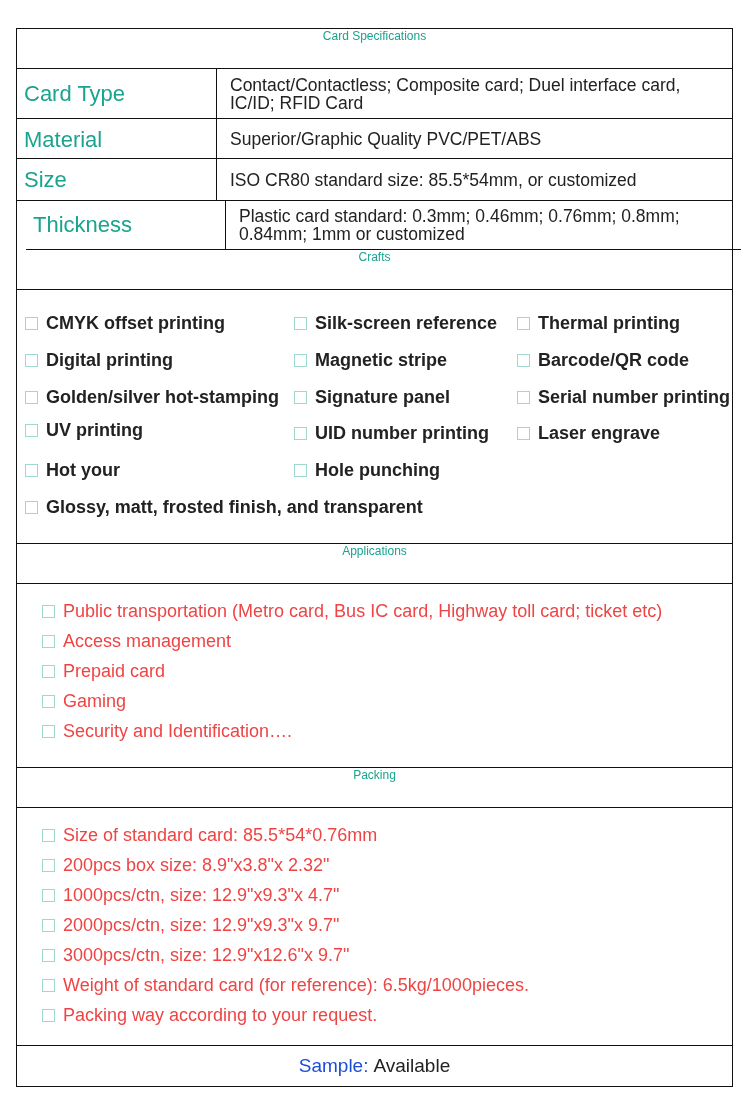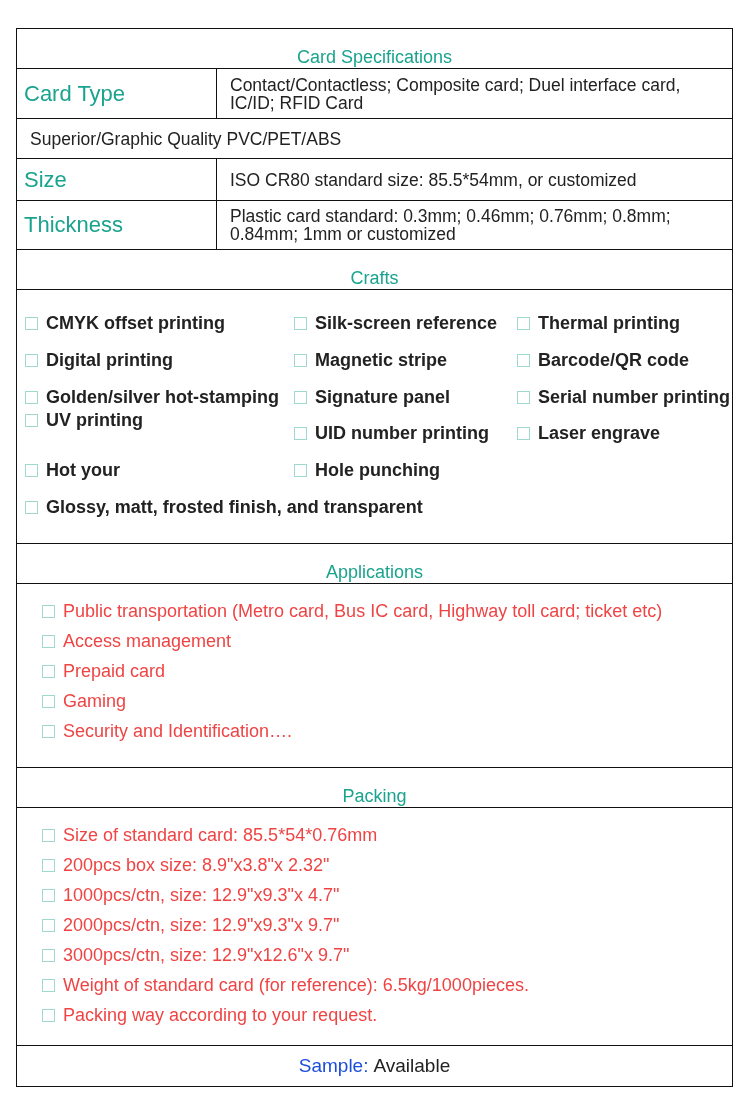--- a/index.html
+++ b/index.html
@@ -2,22 +2,22 @@
 <html><head>
 <meta charset="utf-8">
 <style>
   html, body { margin:0; padding:0; background:#ffffff; }
   body { width:750px; height:1112px; position:relative; overflow:hidden;
          font-family:"Liberation Sans", sans-serif; color:#1a1a1a; }
   .sheet { position:absolute; left:16px; top:28px; width:715px; height:1057px;
            border:1.5px solid #111; box-sizing:content-box; }
   .row { position:absolute; left:0; width:715px; border-bottom:1.5px solid #111; box-sizing:border-box; }
   .row.last { border-bottom:none; }
-  .hdr { display:flex; align-items:flex-end; justify-content:center;
-         color:#1aa38e; font-size:18px; }
+  .hdr { display:flex; align-items:flex-start; justify-content:center;
+         color:#1aa38e; font-size:12px; }
   .spec { display:flex; }
   .spec .lbl { width:200px; border-right:1.5px solid #111; color:#1aa38e; font-size:22px;
                padding-left:7px; box-sizing:border-box; display:flex; align-items:center; }
   .spec .val { flex:1; padding-left:13px; font-size:17.5px; color:#222; line-height:18px;
                display:flex; align-items:center; padding-right:6px; }
   .box { display:inline-block; width:13px; height:13px; border:1.5px solid #9fd8cf;
          box-sizing:border-box; margin-right:8px; vertical-align:-1px; background:#fff; }
   .craft-item { position:absolute; font-size:18px; color:#222; white-space:nowrap;font-weight:bold; }
   .list-item { position:absolute; left:25px; font-size:18px; color:#ef4444; white-space:nowrap; }
   .sample { display:flex; align-items:center; justify-content:center; font-size:19px; }
@@ -31,48 +31,49 @@
 
   <div class="row hdr" style="top:0;height:40px;">
     <span>Card Specifications</span>
   </div>
 
   <div class="row spec" style="top:40px;height:50px;">
     <div class="lbl">Card Type</div>
     <div class="val">Contact/Contactless; Composite card; Duel interface card, IC/ID; RFID Card</div>
   </div>
   <div class="row spec" style="top:90px;height:40px;">
+    <div class="lbl" style="align-items:flex-start;padding-top:8px;">Material</div>
     <div class="val">Superior/Graphic Quality PVC/PET/ABS</div>
   </div>
   <div class="row spec" style="top:130px;height:42px;">
     <div class="lbl" style="align-items:flex-start;padding-top:8px;">Size</div>
     <div class="val">ISO CR80 standard size: 85.5*54mm, or customized</div>
   </div>
-  <div class="row spec" style="top:172px;height:49px;">
+  <div class="row spec" style="top:172px;height:49px;margin-left:9px;">
     <div class="lbl">Thickness</div>
     <div class="val">Plastic card standard: 0.3mm; 0.46mm; 0.76mm; 0.8mm; 0.84mm; 1mm or customized</div>
   </div>
 
   <div class="row hdr" style="top:221px;height:40px;">
     <span>Crafts</span>
   </div>
   <div class="row" style="top:261px;height:254px;">
     <div class="craft-item" style="left:8px;top:23px;"><span class="box"></span><span>CMYK offset printing</span></div>
     <div class="craft-item" style="left:277px;top:23px;"><span class="box"></span><span>Silk-screen reference</span></div>
     <div class="craft-item" style="left:500px;top:23px;"><span class="box"></span><span>Thermal printing</span></div>
 
     <div class="craft-item" style="left:8px;top:60px;"><span class="box"></span><span>Digital printing</span></div>
     <div class="craft-item" style="left:277px;top:60px;"><span class="box"></span><span>Magnetic stripe</span></div>
     <div class="craft-item" style="left:500px;top:60px;"><span class="box"></span><span>Barcode/QR code</span></div>
 
     <div class="craft-item" style="left:8px;top:97px;"><span class="box"></span><span>Golden/silver hot-stamping</span></div>
     <div class="craft-item" style="left:277px;top:97px;"><span class="box"></span><span>Signature panel</span></div>
     <div class="craft-item" style="left:500px;top:97px;"><span class="box"></span><span>Serial number printing</span></div>
 
-    <div class="craft-item" style="left:8px;top:120px;"><span class="box"></span><span>UV printing</span></div>
+    <div class="craft-item" style="left:8px;top:130px;"><span class="box"></span><span>UV printing</span></div>
     <div class="craft-item" style="left:277px;top:133px;text-align:center;"><span class="box"></span><span>UID number printing</span></div>
     <div class="craft-item" style="left:500px;top:133px;"><span class="box"></span><span>Laser engrave</span></div>
 
     <div class="craft-item" style="left:8px;top:170px;"><span class="box"></span><span>Hot your</span></div>
     <div class="craft-item" style="left:277px;top:170px;"><span class="box"></span><span>Hole punching</span></div>
 
     <div class="craft-item" style="left:8px;top:207px;"><span class="box"></span><span>Glossy, matt, frosted finish, and transparent</span></div>
   </div>
 
   <div class="row hdr" style="top:515px;height:40px;">

